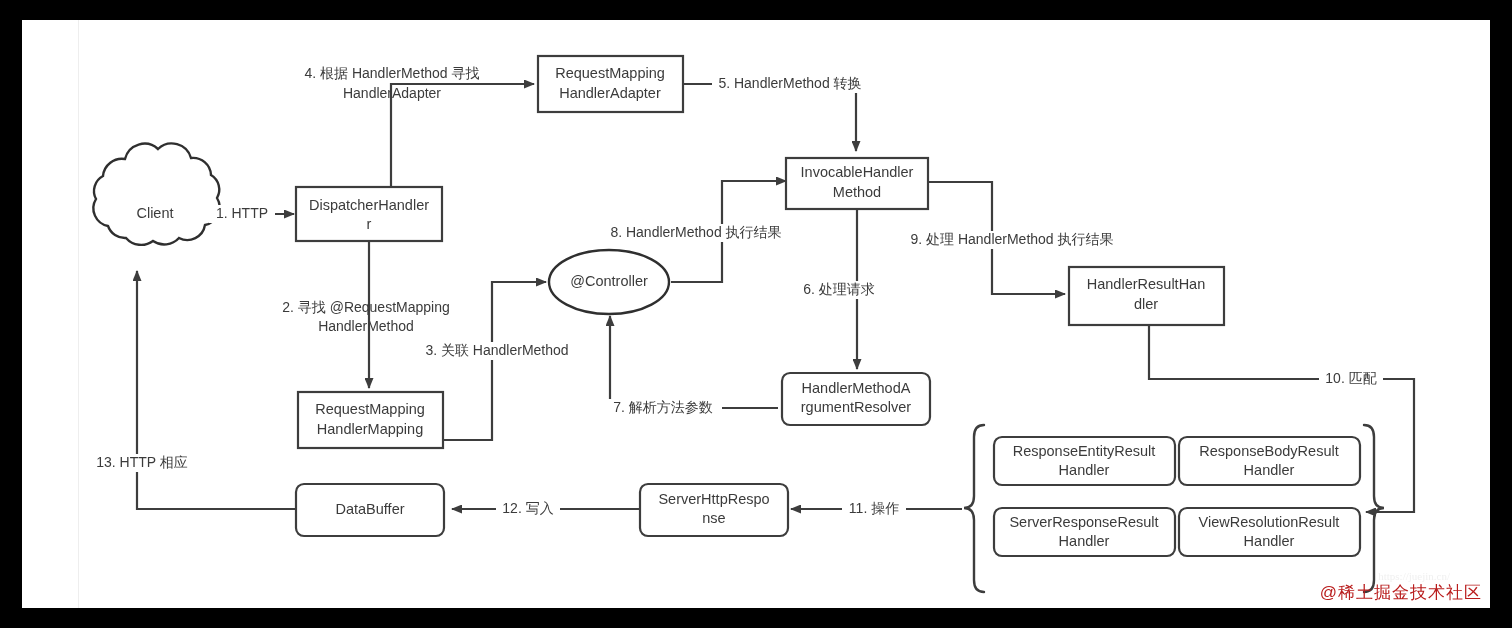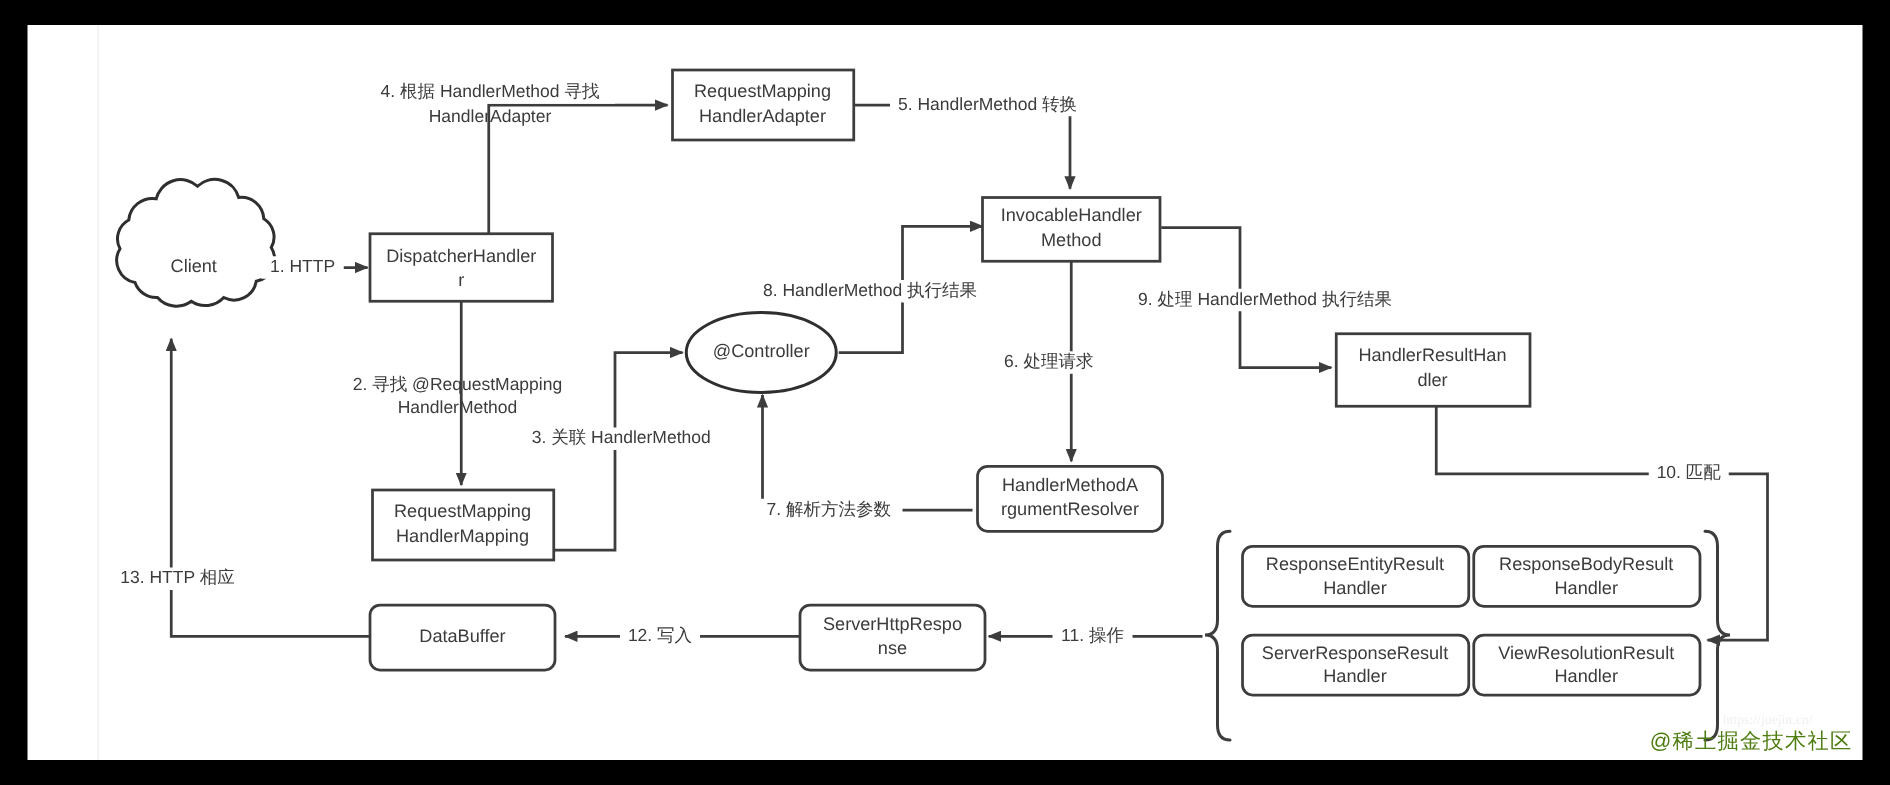--- a/index.html
+++ b/index.html
@@ -41,21 +41,21 @@
   .box{ fill:#ffffff; stroke:#3d3d3d; stroke-width:2.2; }
   .box-round{ fill:#ffffff; stroke:#3d3d3d; stroke-width:2.2; }
   .shape{ fill:#ffffff; stroke:#2f2f2f; stroke-width:2.4; }
   .edge{ fill:none; stroke:#3d3d3d; stroke-width:2.2; }
   .brace{ fill:none; stroke:#3d3d3d; stroke-width:2.4; stroke-linecap:round; }
   #watermark{
     position:absolute;
     right:8px;bottom:4px;
     font-family:"Liberation Sans","DejaVu Sans",sans-serif;
     font-size:17px;
-    color:#4d7c0f;
+    color:#b91c1c;
     letter-spacing:1px;
     white-space:nowrap;
   }
   #watermark-url{
     position:absolute;
     right:40px;bottom:26px;
     font-family:Liberation Serif, serif;
     font-size:11px;
     color:#f0f0f0;
     white-space:nowrap;

